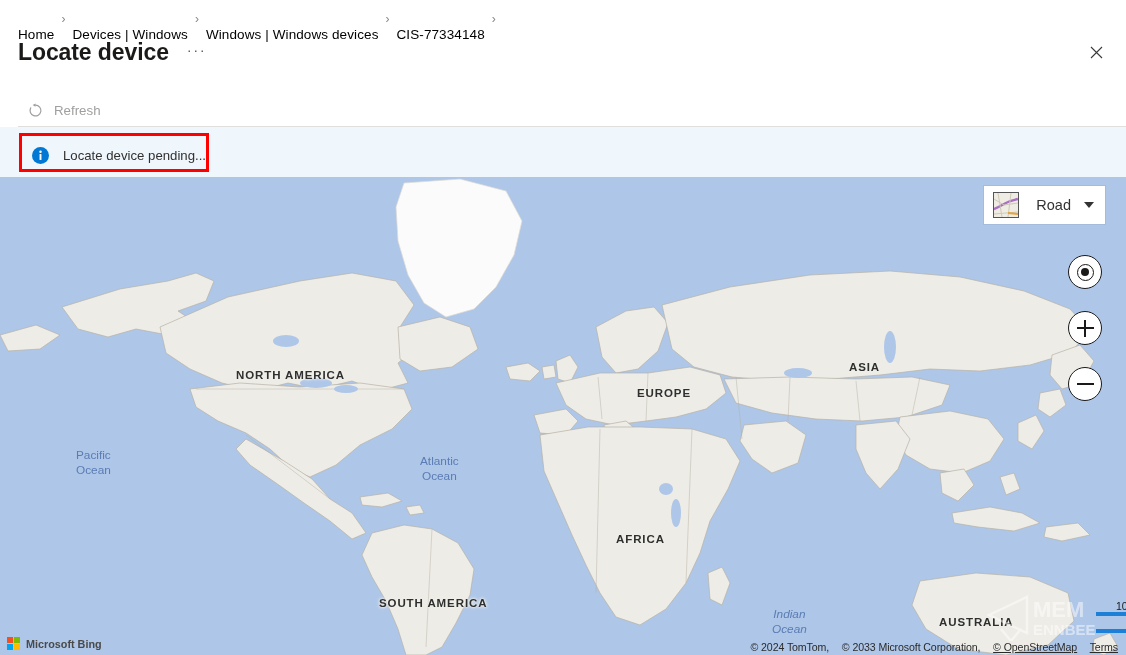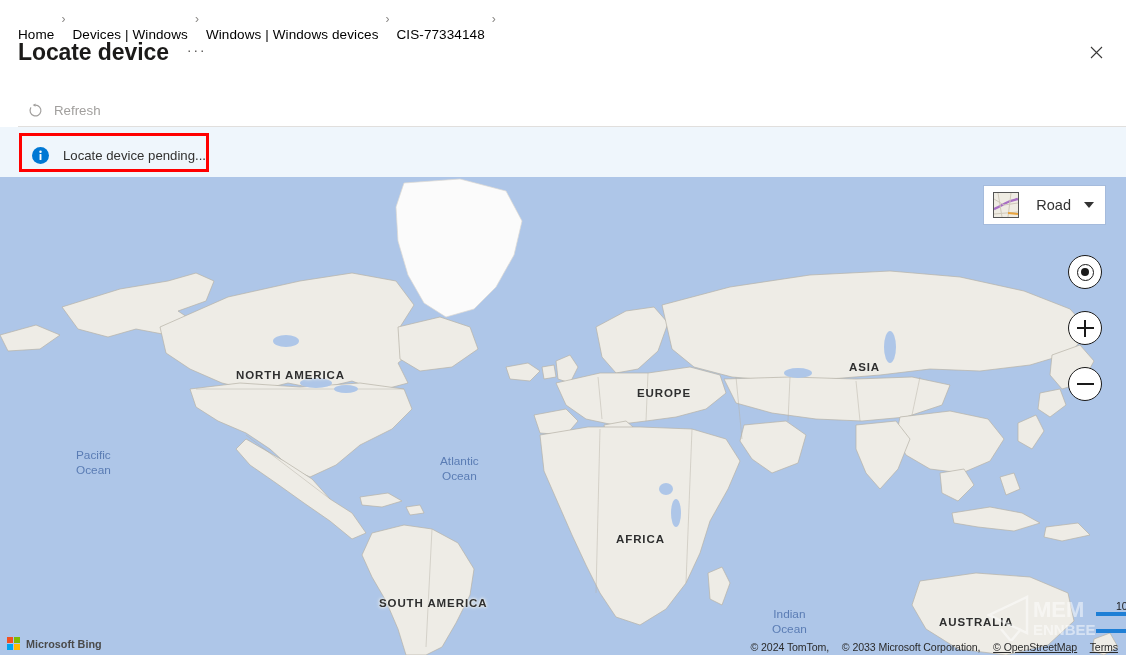--- a/index.html
+++ b/index.html
@@ -503,25 +503,25 @@
     <div class="map-label" style="left:612px; top:210px;padding-left:25px;">EUROPE</div>
     <div class="map-label" style="left:849px; top:184px;">ASIA</div>
     <div class="map-label" style="left:616px; top:356px;">AFRICA</div>
     <div class="map-label" style="left:379px; top:420px;">SOUTH AMERICA</div>
     <div class="map-label" style="left:939px; top:439px;">AUSTRALIA</div>
 
     <div class="ocean-label" style="left:76px; top:271px;">
       <div>Pacific</div>
       <div>Ocean</div>
     </div>
-    <div class="ocean-label" style="left:440px; top:277px;">
+    <div class="ocean-label" style="left:420px; top:277px;">
       <div>Atlantic</div>
       <div>Ocean</div>
     </div>
-    <div class="ocean-label" style="left:772px; top:430px;">
+    <div class="ocean-label" style="left:772px; top:430px;font-style:italic;">
       <div>Indian</div>
       <div>Ocean</div>
     </div>
 
     <div class="style-picker">
       <span class="style-thumb">
         <svg width="24" height="24" viewBox="0 0 24 24">
           <rect width="24" height="24" fill="#efece3"></rect>
           <path d="M0 16 C6 14, 9 11, 14 9 C18 7, 21 7, 24 6" stroke="#a86fc4" stroke-width="2.4" fill="none"></path>
           <path d="M0 6 L10 12 L24 10" stroke="#cfc8ba" stroke-width="1" fill="none"></path>

